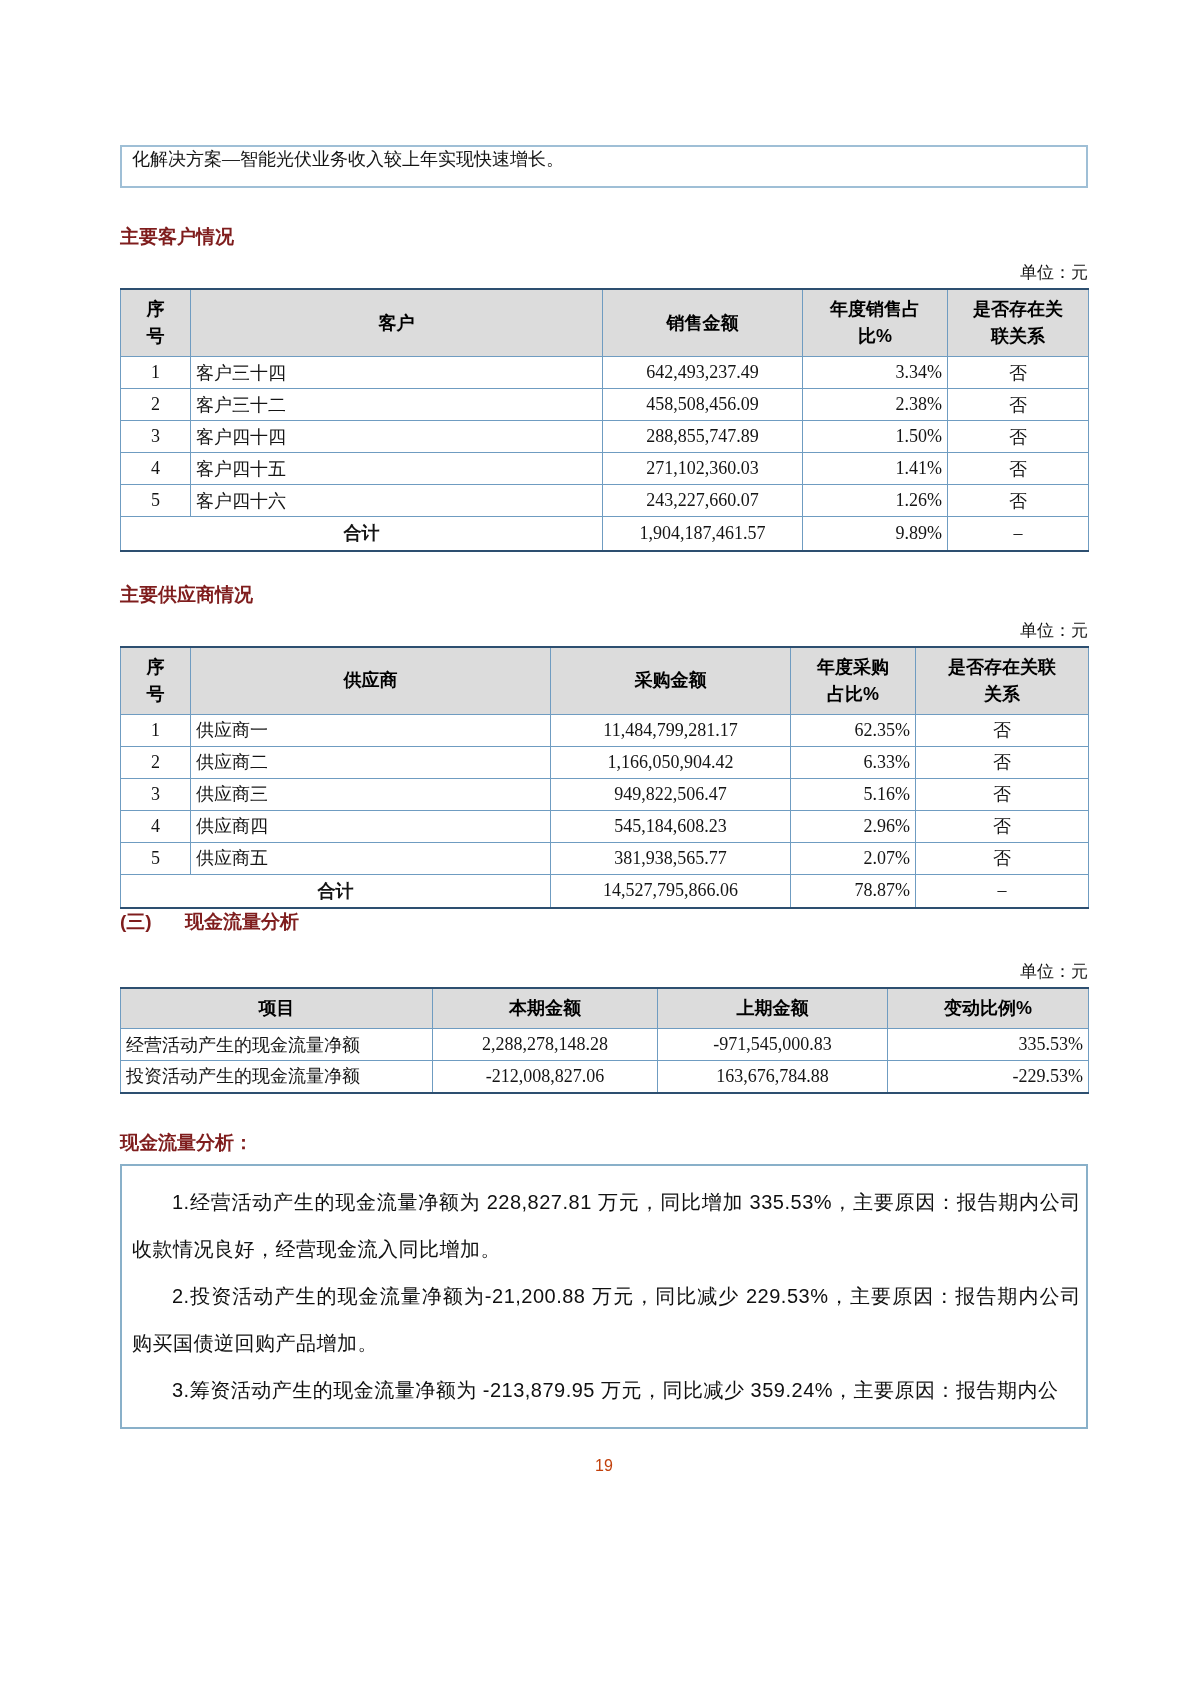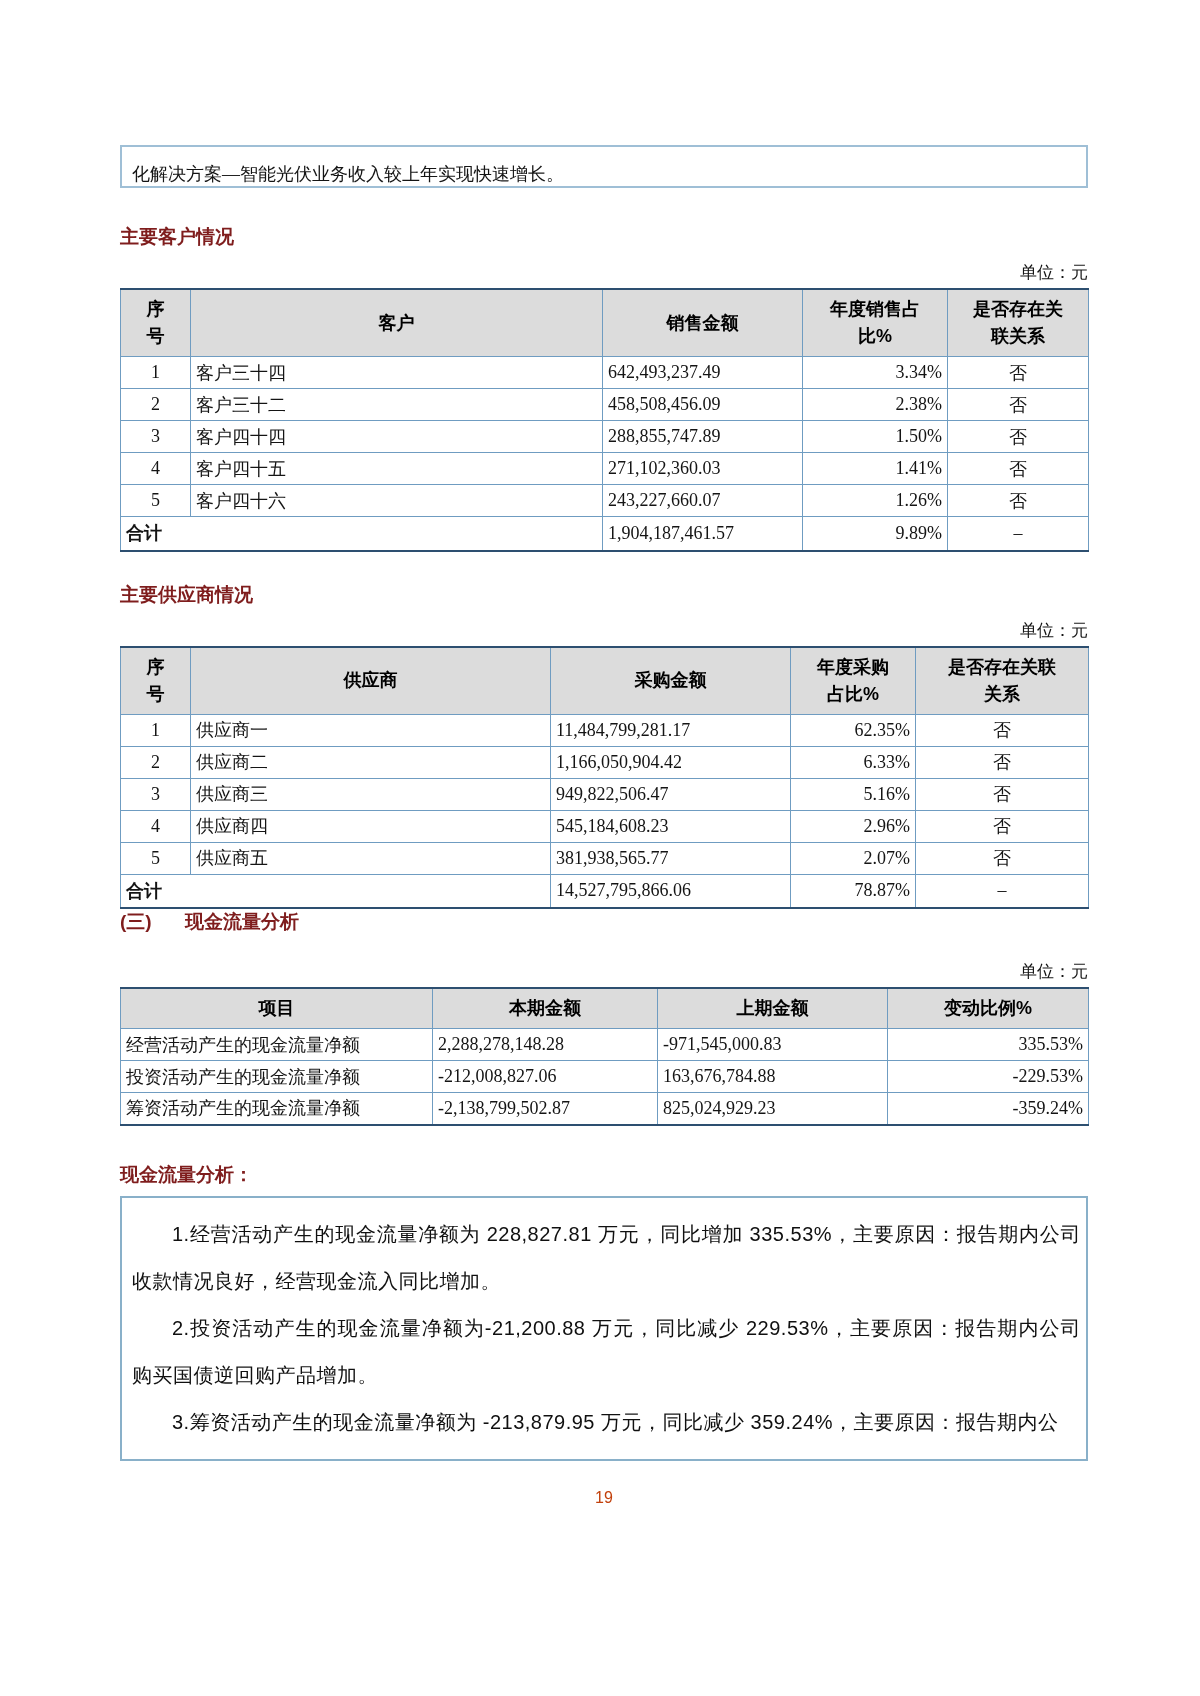--- a/index.html
+++ b/index.html
@@ -7,21 +7,21 @@
   body {
     width:1200px; height:1696px; background:#ffffff;
     font-family:"Liberation Serif", serif; color:#141414;
   }
   .page { position:relative; width:1200px; height:1696px; overflow:hidden; }
   .content { margin-left:120px; width:968px; }
 
   
   .cont-box {
     margin-top:145px; width:968px; height:43px;
-    border:2px solid #9fbfd6; display:flex; align-items:flex-end;
+    border:2px solid #9fbfd6; display:flex; align-items:flex-start;
     padding-left:10px; font-size:18px;
   }
 
   .section-heading {
     font-family:"Liberation Sans", sans-serif; font-weight:700;
     font-size:19px; color:#7f1d1d; line-height:26px;
   }
   .h-customers { margin-top:36px; }
   .h-suppliers { margin-top:30px; }
   .h-cashflow  { }
@@ -44,26 +44,26 @@
     font-size:18px; font-weight:700; text-align:center; vertical-align:middle;
     padding:6px 4px; line-height:27px; color:#000;
   }
   .fin-table td { font-size:18px; height:32px; padding:1px 5px; vertical-align:middle; }
   .hwrap { margin:0 auto; }
   .w22 { width:22px; } .w80 { width:80px; } .w96 { width:96px; } .w112 { width:112px; }
 
   .c-seq  { text-align:center; }
   .c-name { text-align:left; padding-left:12px; }
   .c-item { text-align:left; padding-left:10px;font-family:Liberation Mono, monospace; }
-  .c-amt  { text-align:left; padding-right:14px;margin-left:24px; }
+  .c-amt  { text-align:center; padding-right:14px;margin-left:24px; }
   .c-pct  { text-align:right; padding-right:12px; }
   .c-rel  { text-align:center; }
   tr.total-row td { height:34px; }
   .c-total {
-    font-family:"Liberation Sans", sans-serif; font-weight:700;
+    text-align:center; font-family:"Liberation Sans", sans-serif; font-weight:700;
   }
 
   
   .analysis-box {
     margin-top:8px; width:968px; height:265px;
     border:2px solid #89b0c9; padding:13px 5px 8px 10px; overflow:hidden;
   }
   .analysis-box p {
     margin:0; font-family:"Liberation Sans", sans-serif;
     font-size:20px; line-height:47px; letter-spacing:0.5px;
@@ -266,26 +266,20 @@
             <td class="c-amt">2,288,278,148.28</td>
             <td class="c-amt">-971,545,000.83</td>
             <td class="c-pct">335.53%</td>
           </tr>
           <tr>
             <td class="c-item">投资活动产生的现金流量净额</td>
             <td class="c-amt">-212,008,827.06</td>
             <td class="c-amt">163,676,784.88</td>
             <td class="c-pct">-229.53%</td>
           </tr>
-          <tr>
-            <td class="c-item">筹资活动产生的现金流量净额</td>
-            <td class="c-amt">-2,138,799,502.87</td>
-            <td class="c-amt">825,024,929.23</td>
-            <td class="c-pct">-359.24%</td>
-          </tr>
         </tbody>
     </table>
 
     <div class="section-heading h-analysis">现金流量分析：</div>
 
     <div class="analysis-box">
       <p>1.经营活动产生的现金流量净额为 228,827.81 万元，同比增加 335.53%，主要原因：报告期内公司收款情况良好，经营现金流入同比增加。</p>
       <p>2.投资活动产生的现金流量净额为-21,200.88 万元，同比减少 229.53%，主要原因：报告期内公司购买国债逆回购产品增加。</p>
       <p>3.筹资活动产生的现金流量净额为 -213,879.95 万元，同比减少 359.24%，主要原因：报告期内公</p>
     </div>

